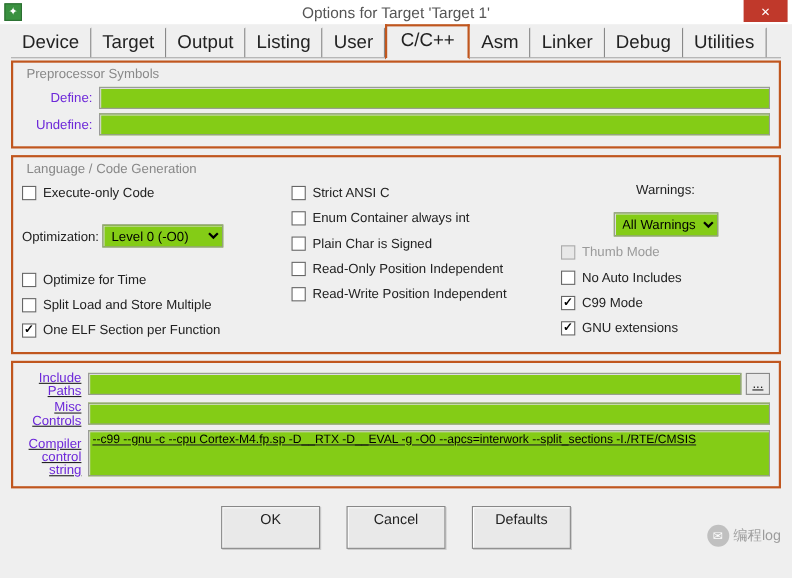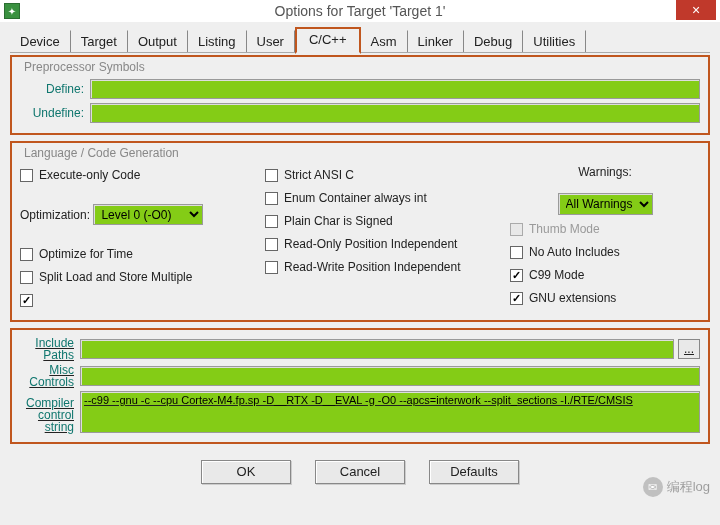--- a/index.html
+++ b/index.html
@@ -48,21 +48,21 @@
     font-size: 14px;
   }
   .tabs {
     display: flex;
     align-items: flex-end;
     padding: 6px 10px 0 10px;
     height: 30px;
   }
   .tab {
     padding: 3px 10px 3px 10px;
-    font-size: 13px;
+    font-size: 17px;
     color: #222;
     border-right: 1px solid #888;
     cursor: default;
     border-top: 1px solid transparent;
   }
   .tab.active {
     border: 2px solid #c0561e;
     border-bottom: 2px solid #efefef;
     position: relative;
     z-index: 2;
@@ -84,21 +84,21 @@
   }
   .group-label {
     color: #888;
     font-size: 12px;
     background: #efefef;
     padding: 0 4px;
     position: relative;
     top: -1px;
   }
   .row { display: flex; align-items: center; margin: 4px 0; }
-  .lbl { text-align: right; padding-right: 6px; color: #0f766e; }
+  .lbl { text-align: right; padding-right: 6px; color: #6d28d9; }
   .lbl.w80 { width: 70px; }
   input[type=text], .textbox, select, textarea {
     font-family: inherit;
     font-size: 12px;
     border: 1px solid #9a9a9a;
     background: #84cc16;
     padding: 2px 3px;
     box-shadow: inset 1px 1px 0 #ddd;
   }
   input[type=text].full { flex: 1; height: 20px; }
@@ -143,21 +143,21 @@
     font-size: 11px;
     overflow-y: scroll;
   }
   .button-row {
     display: flex;
     justify-content: center;
     gap: 24px;
     padding: 10px 0 6px 0;
   }
   .btn {
-    width: 90px; height: 24px;
+    width: 90px; height: 39px;
     border: 1px solid #888;
     background: #e9e9e9;
     box-shadow: 1px 1px 0 #ccc, inset 1px 1px 0 #fff;
     text-align: center;
     line-height: 22px;
     font-size: 13px;
   }
   .watermark {
     position: absolute;
     right: 10px;
@@ -230,20 +230,21 @@
         <div class="chk-row">
             <span class="chk"></span>
             <span>Optimize for Time</span>
           </div>
         <div class="chk-row">
             <span class="chk"></span>
             <span>Split Load and Store Multiple</span>
           </div>
         <div class="chk-row">
             <span class="chk checked"></span>
+            <span>One ELF Section per Function</span>
           </div>
       </div>
       <div class="col">
         <div class="chk-row">
             <span class="chk"></span>
             <span>Strict ANSI C</span>
           </div>
         <div class="chk-row">
             <span class="chk"></span>
             <span>Enum Container always int</span>

